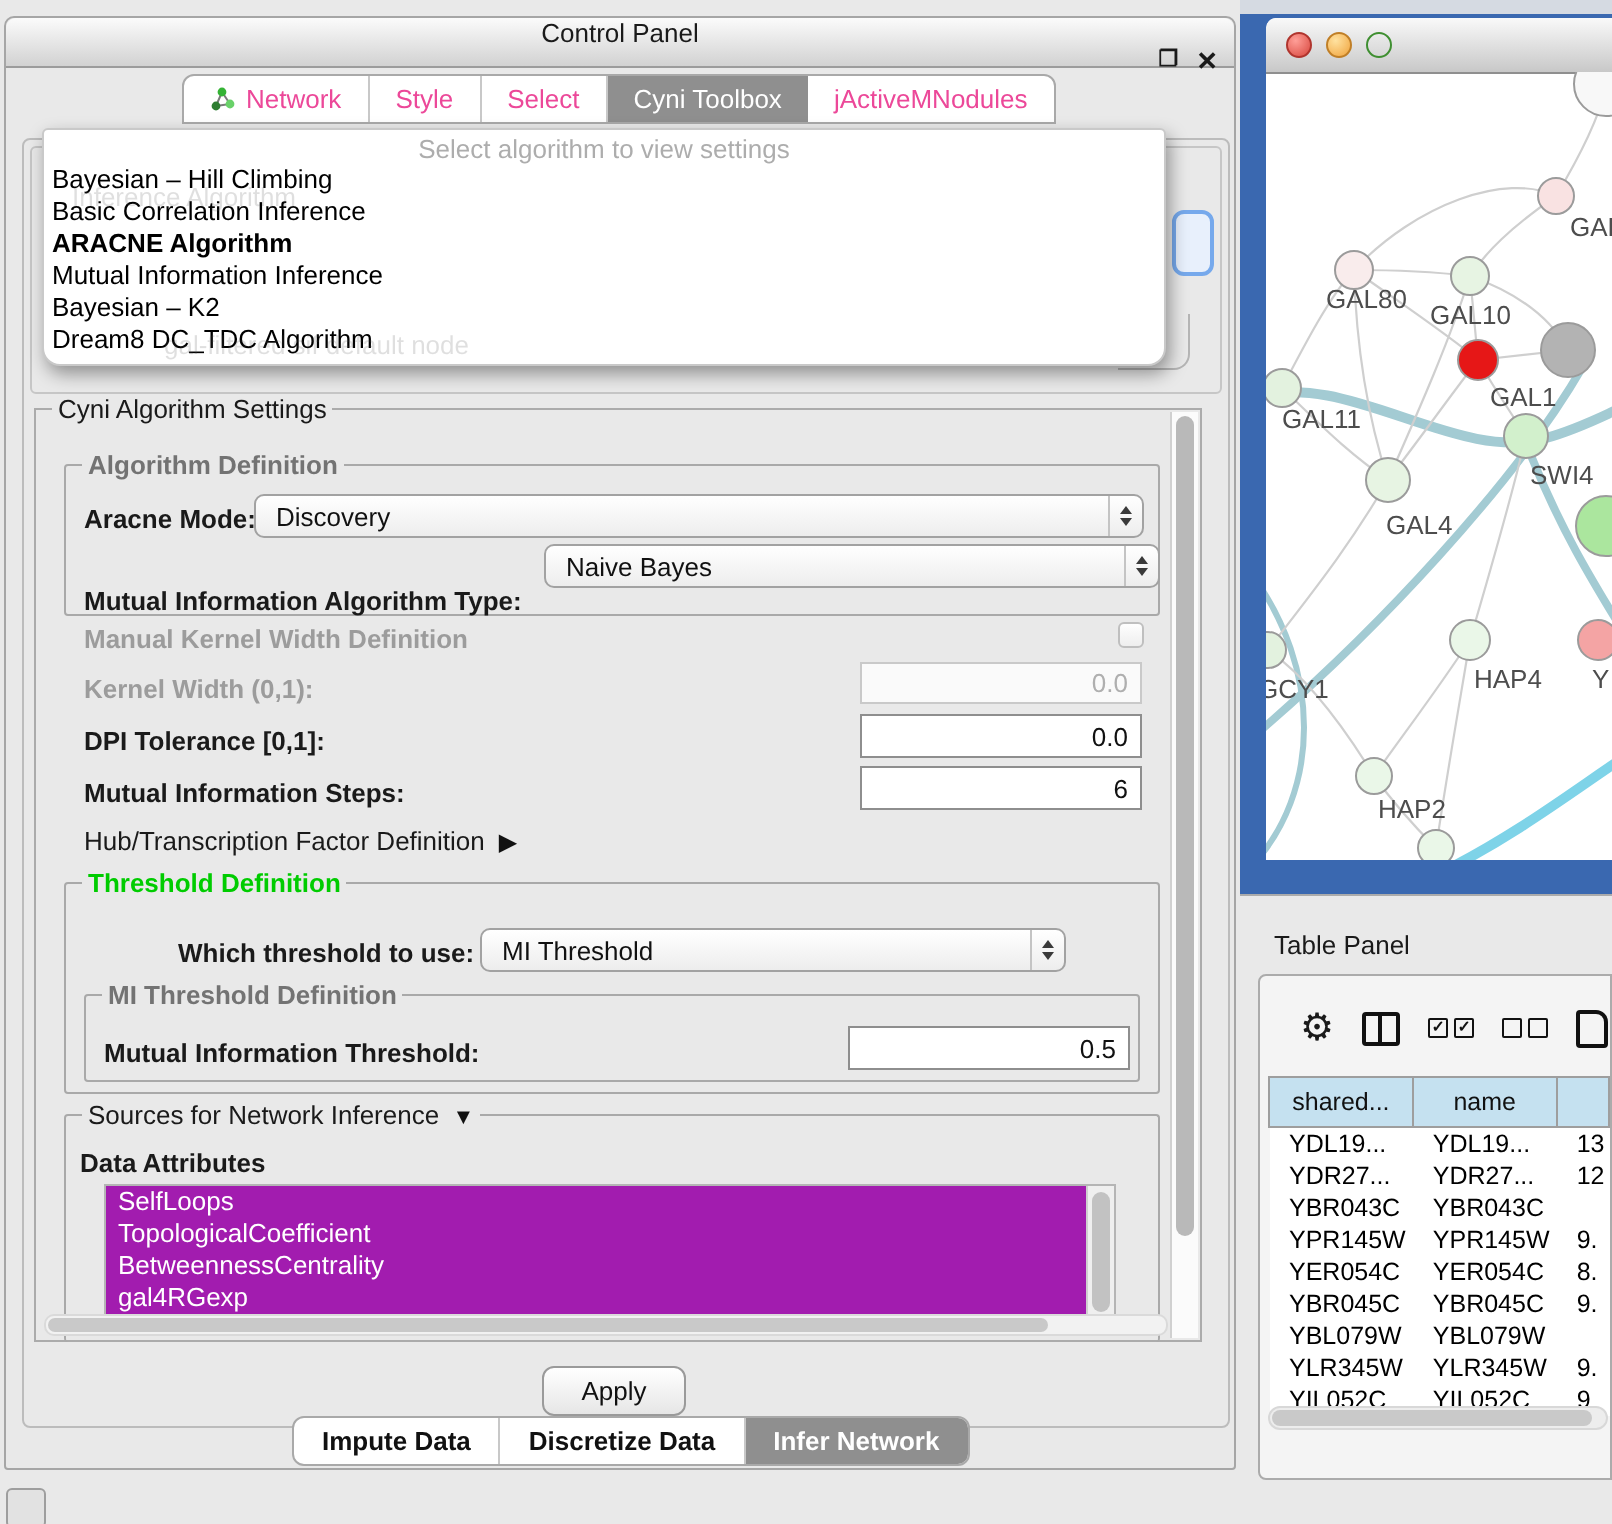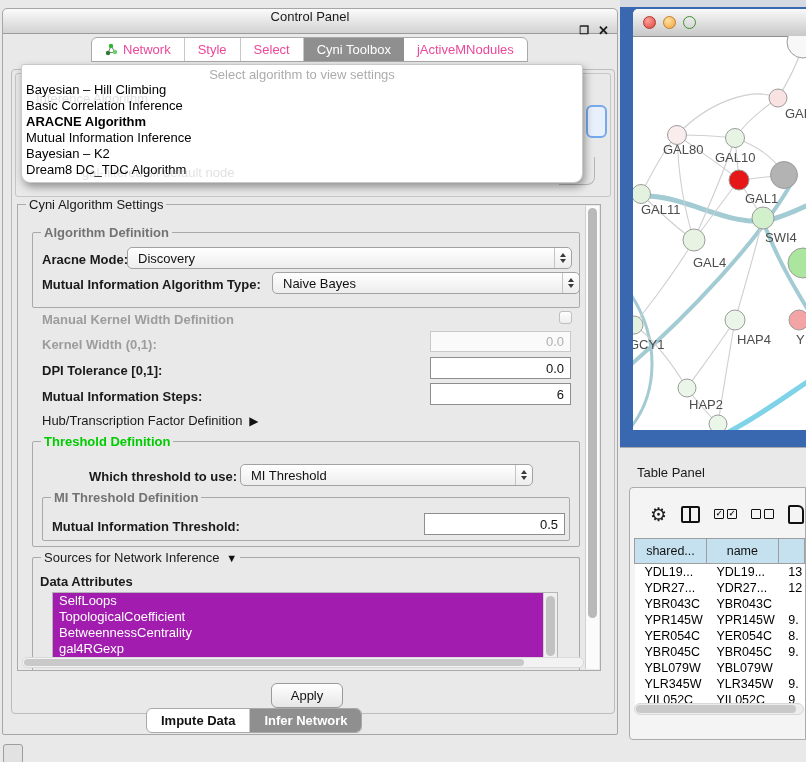--- a/index.html
+++ b/index.html
@@ -267,21 +267,21 @@
       <span class="grp-title t-blue">Algorithm Definition</span>
     </div>
     <span class="lbl" style="left:24px;top:47px;">Aracne Mode:</span>
     <div class="combo" style="left:109px;top:42px;width:445px;">
       <span class="combo-text">Discovery</span>
       <span class="combo-stepper">
           <i class="up"></i>
           <i class="dn"></i>
         </span>
     </div>
-    <span class="lbl" style="left:24px;top:72px;">Mutual Information Algorithm Type:</span>
+    <span class="lbl" style="left:24px;top:88px;">Mutual Information Algorithm Type:</span>
     <div class="combo" style="left:254px;top:67px;width:308px;">
       <span class="combo-text">Naive Bayes</span>
       <span class="combo-stepper">
           <i class="up"></i>
           <i class="dn"></i>
         </span>
     </div>
 
     <span class="lbl dis" style="left:24px;top:107px;">Manual Kernel Width Definition</span>
     <div class="checkbox" style="left:541px;top:106px;"></div>
@@ -339,20 +339,23 @@
     </div>
   </div>
 
   <div class="apply-btn">
     <span>Apply</span>
   </div>
 
   <div class="bottom-tabbar">
     <div class="btab">
       <span>Impute Data</span>
+    </div>
+    <div class="btab">
+      <span>Discretize Data</span>
     </div>
     <div class="btab selected">
       <span>Infer Network</span>
     </div>
   </div>
 </div>
 
 <div class="corner-chip abs"></div>
 
 <div class="right-top-strip abs"></div>

